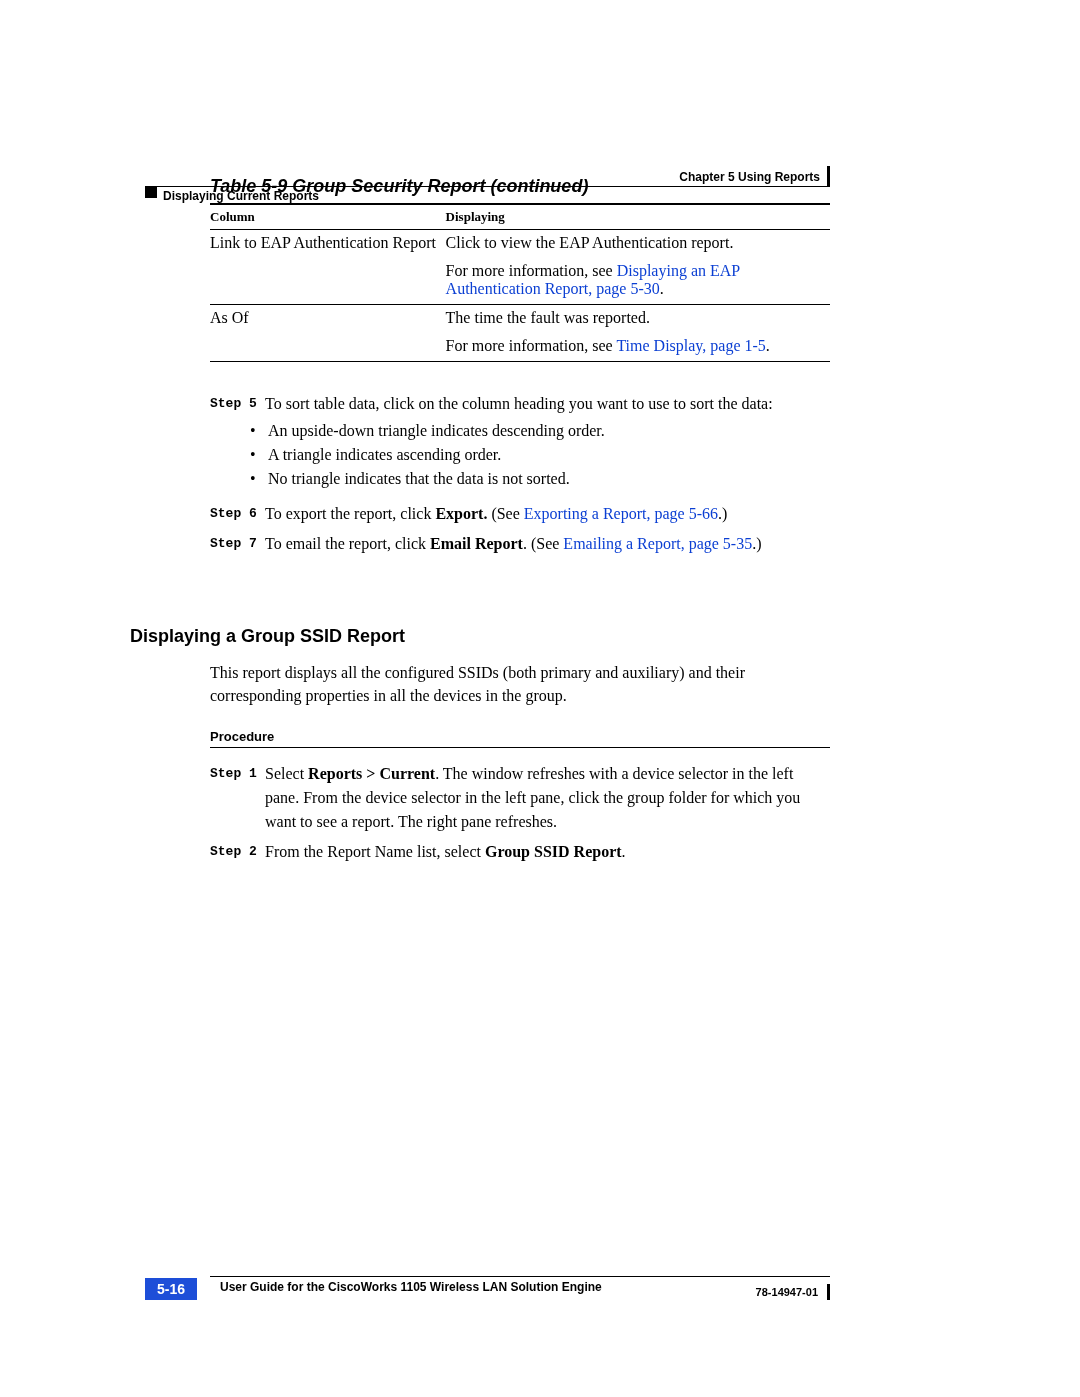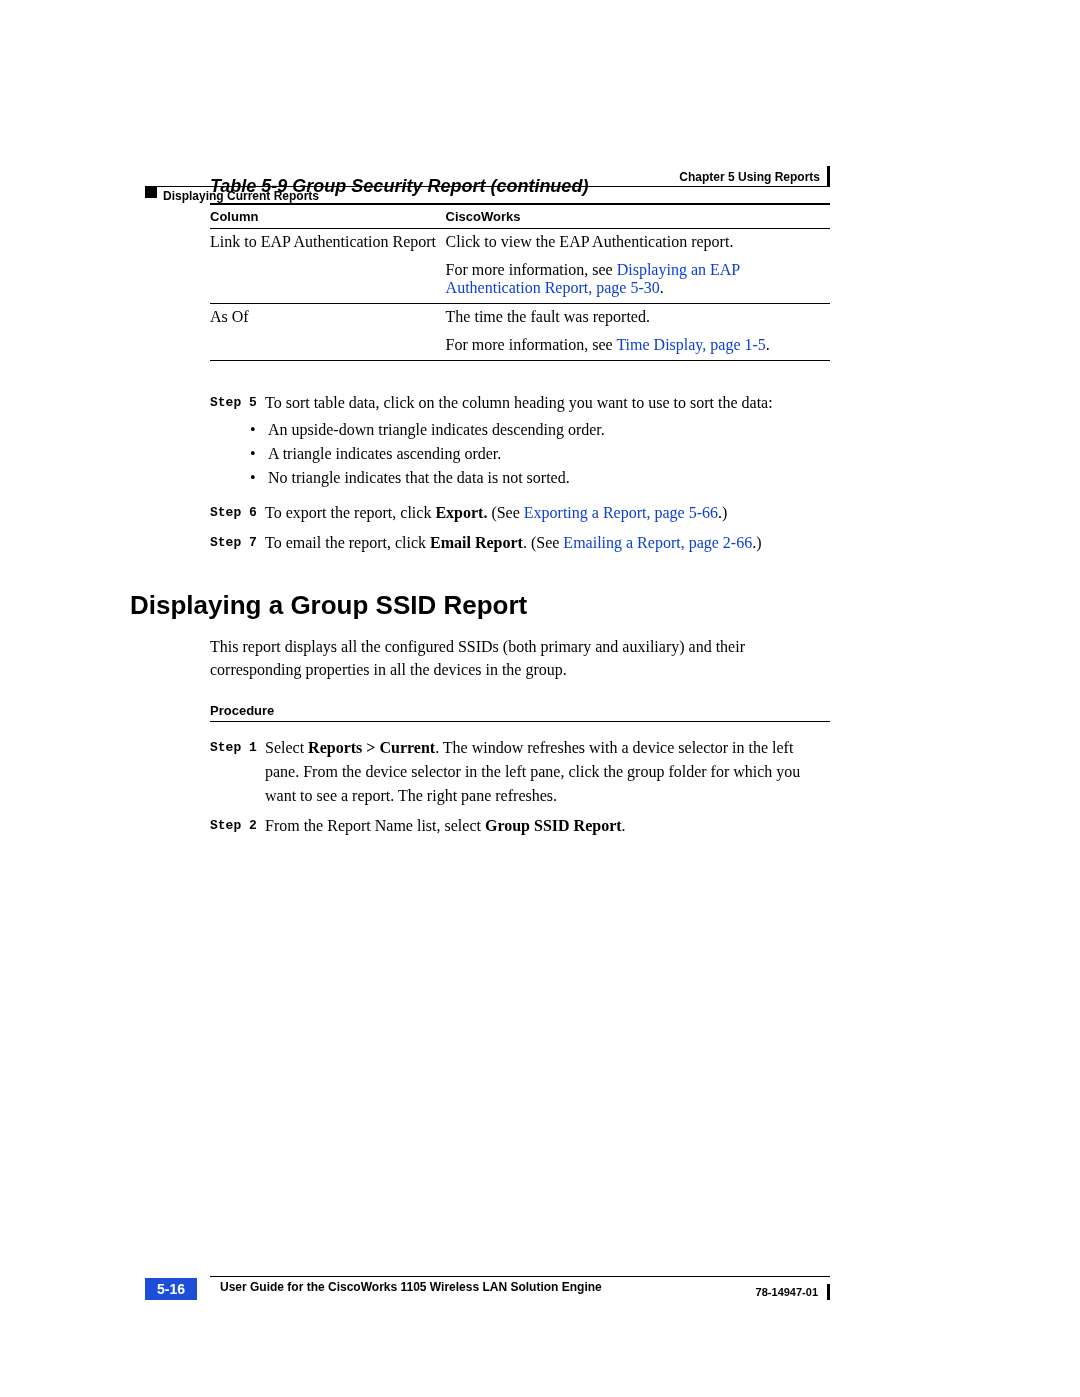--- a/index.html
+++ b/index.html
@@ -73,21 +73,21 @@
   table.report {
     width: 100%;
     border-collapse: collapse;
     border-top: 2px solid #000;
     border-bottom: 1.5px solid #000;
     font-family: "Times New Roman", Times, serif;
     font-size: 16px;
   }
   table.report th {
     text-align: left;
-    font-family: Liberation Sans, sans-serif;
+    font-family: Liberation Serif, serif;
     font-size: 13px;
     font-weight: bold;
     padding: 4px 8px 4px 0;
     border-bottom: 1px solid #000;
     vertical-align: top;
   }
   table.report td {
     padding: 4px 8px 6px 0;
     vertical-align: top;
     border-top: 1px solid #000;
@@ -122,23 +122,23 @@
     margin-bottom: 6px;
   }
   .bullets li::before {
     content: "•";
     position: absolute;
     left: 0;
     top: 0;
   }
   h2.section {
     font-family: Arial, Helvetica, sans-serif;
-    font-size: 26px;
-    font-weight: bold;
-    margin: 35px 0 14px -80px;
+    font-size: 18px;
+    font-weight: bold;
+    margin: 70px 0 14px -80px;
   }
   .intro {
     line-height: 1.45;
     margin-bottom: 22px;
   }
   .proc-label {
     font-family: Arial, Helvetica, sans-serif;
     font-size: 13px;
     font-weight: bold;
     border-bottom: 1.5px solid #000;
@@ -201,21 +201,21 @@
   <div class="header-rule"></div>
   <div class="header-left-block"></div>
   <div class="header-section">Displaying Current Reports</div>
 
   <div class="content">
     <div class="table-caption">Table 5-9    Group Security Report  (continued)</div>
     <table class="report">
       <thead>
         <tr>
           <th style="width:38%">Column</th>
-          <th>CiscoWorks</th>
+          <th>Displaying</th>
         </tr>
       </thead>
       <tbody>
         <tr>
           <td rowspan="2">Link to EAP Authentication Report</td>
           <td>Click to view the EAP Authentication report.</td>
         </tr>
         <tr>
           <td class="no-border">
             <span>For more information, see </span><span class="link">Displaying an EAP Authentication Report, page 5-30</span><span>.</span>
@@ -245,21 +245,21 @@
       </ul>
       <div class="step-row">
         <div class="step-label">Step 6</div>
         <div class="step-body">
           <span>To export the report, click </span><span class="bold">Export.</span><span> (See </span><span class="link">Exporting a Report, page 5-66</span><span>.)</span>
         </div>
       </div>
       <div class="step-row">
         <div class="step-label">Step 7</div>
         <div class="step-body">
-          <span>To email the report, click </span><span class="bold">Email Report</span><span>. (See </span><span class="link">Emailing a Report, page 2-66</span><span>.)</span>
+          <span>To email the report, click </span><span class="bold">Email Report</span><span>. (See </span><span class="link">Emailing a Report, page 5-35</span><span>.)</span>
         </div>
       </div>
     </div>
 
     <h2 class="section">Displaying a Group SSID Report</h2>
     <div class="intro">This report displays all the configured SSIDs (both primary and auxiliary) and their corresponding properties in all the devices in the group.</div>
     <span class="proc-label">Procedure</span>
 
     <div class="step-row">
       <div class="step-label">Step 1</div>

